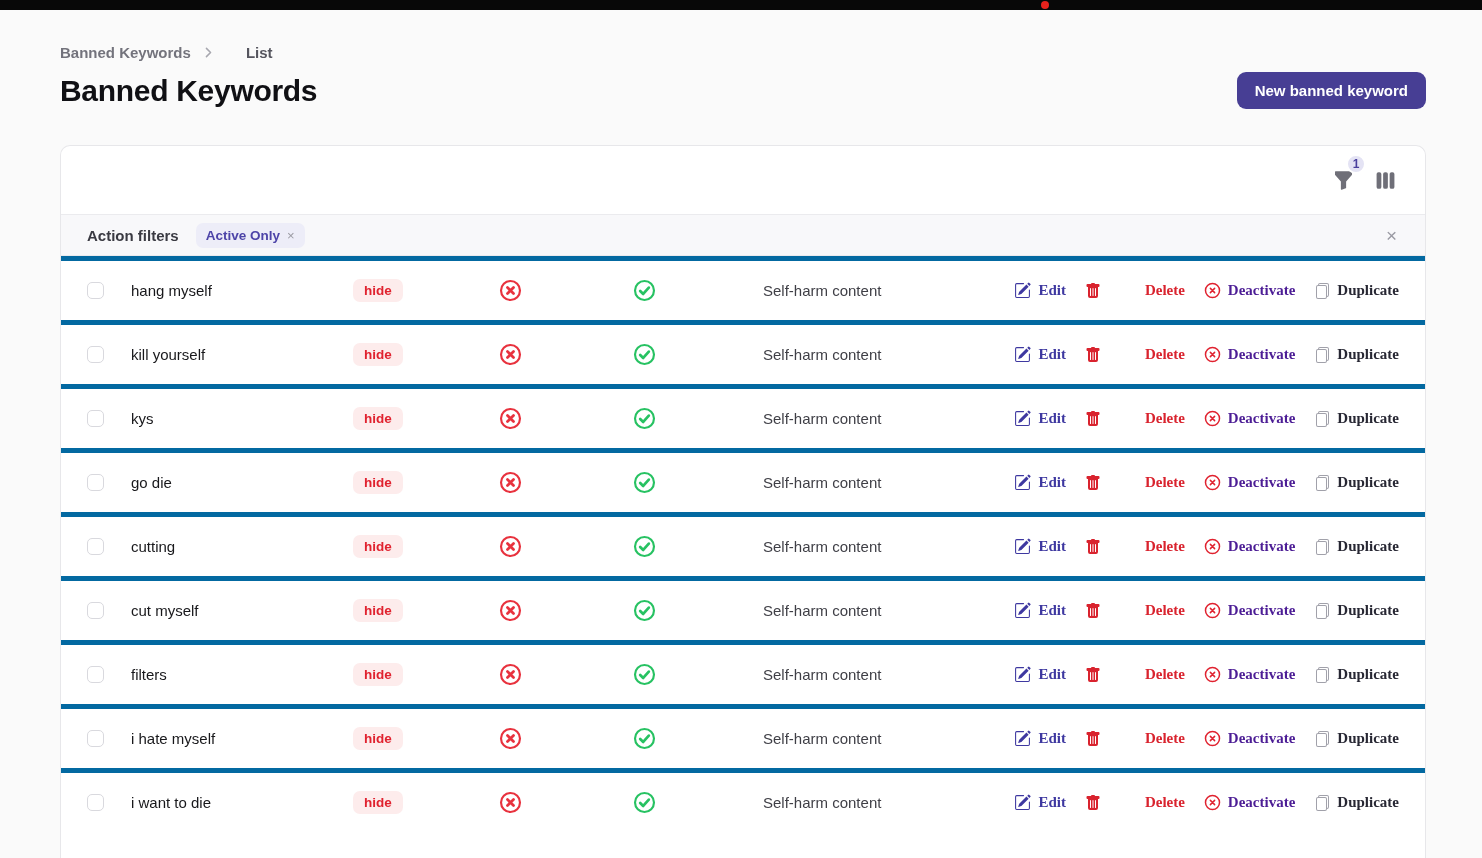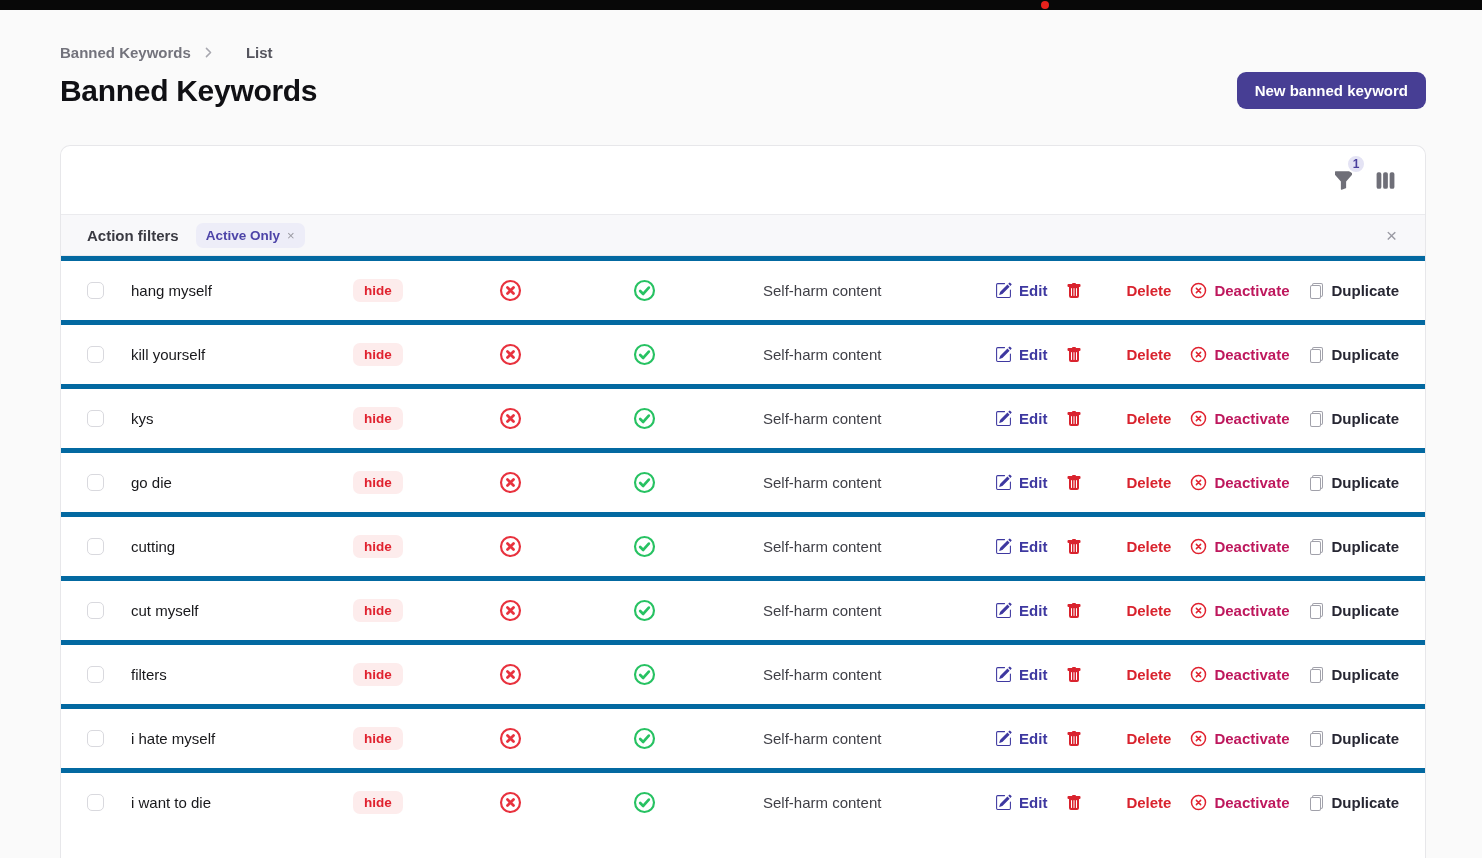--- a/index.html
+++ b/index.html
@@ -84,24 +84,24 @@
     display:inline-block; background:#fdecec; color:#e0222f; font-weight:600;
     font-size:13.5px; padding:4px 11px; border-radius:7px;
   }
   .bool-cell { padding-left:6px; }
   .bool-cell svg { display:none; }
   .bool-cell.bool-true svg.icon-check-circle { display:block; }
   .bool-cell.bool-false svg.icon-x-circle { display:block; }
   .cell-desc { color:#3f3f46; }
 
   .cell-actions { display:flex; align-items:center; gap:19px; }
-  .row-link { display:flex; align-items:center; gap:7px; background:none; border:none; cursor:pointer; font-family:Liberation Sans, sans-serif; font-size:15px; font-weight:700; padding:0; }
+  .row-link { display:flex; align-items:center; gap:7px; background:none; border:none; cursor:pointer; font-family:Liberation Serif, serif; font-size:15px; font-weight:700; padding:0; }
   .link-edit { color:#3e38a0; }
   .link-delete { color:#d9232e;gap:44px; }
-  .link-deactivate { color:#be185d; }
+  .link-deactivate { color:#4c1d95; }
   .link-duplicate { color:#272733; }
 </style>
 </head>
 <body>
 
 <div class="system-bar">
   <div class="rec-dot"></div>
 </div>
 
 <div class="page">

